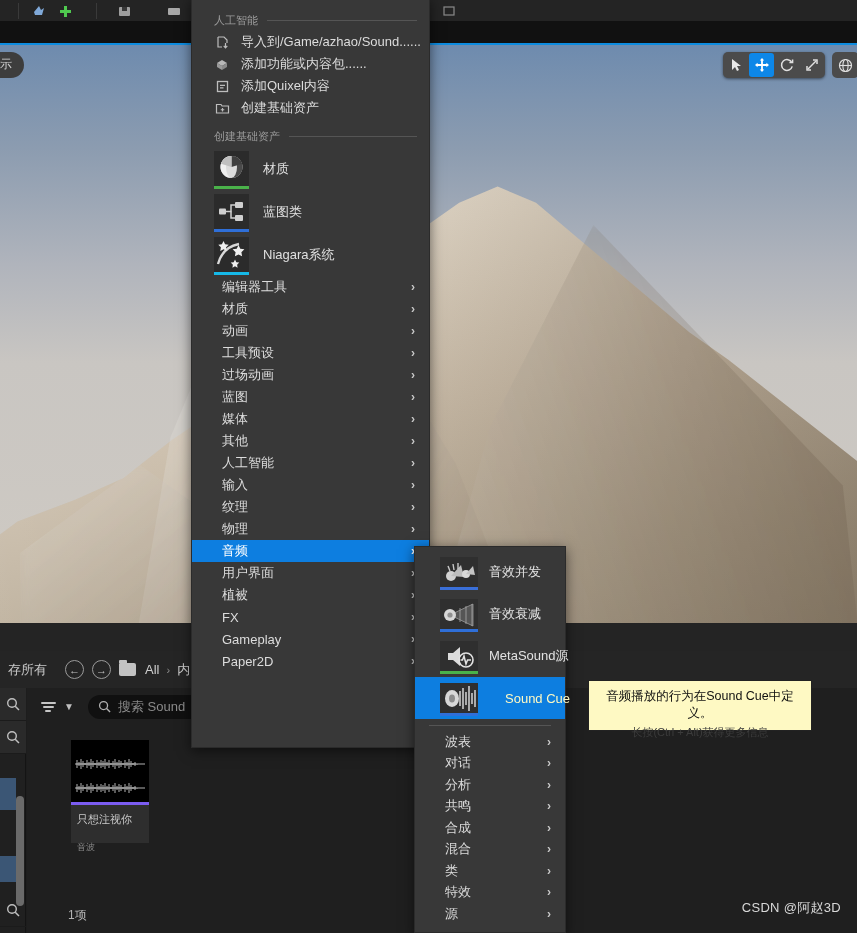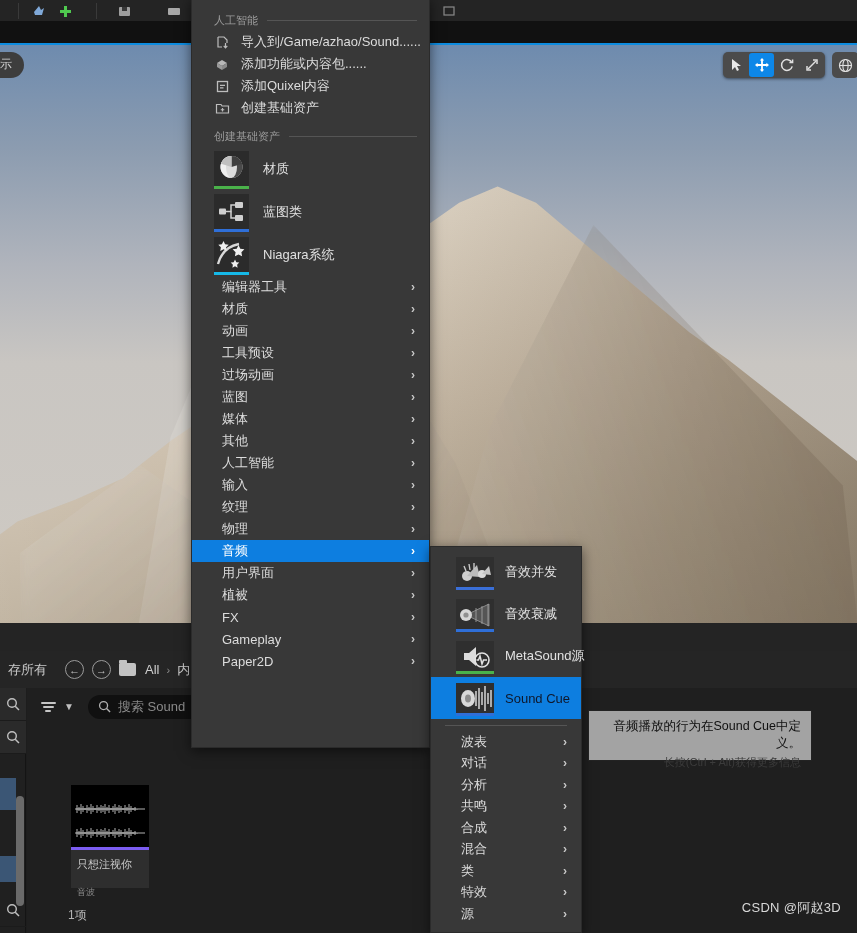--- a/index.html
+++ b/index.html
@@ -145,21 +145,20 @@
   .chev-dn { color:#c0c0c0; font-size:10px; margin-left:8px; }
   .search-box {
     margin-left: 14px; height: 24px; width: 205px; background: #101010;
     border-radius: 12px; display: flex; align-items: center; padding: 0 10px;
     color: #8a8a8a; font-size: 13px;
   }
 
   .asset-card {
     position: absolute; left: 44px; top: 52px; width: 78px; height: 103px;
     background: #2e2e2e;
-    margin-top: 45px;
   }
   .asset-thumb {
     width: 78px; height: 62px; background: #000; position: relative; overflow: hidden;
   }
   .wave {
     position: absolute; left: 4px; width: 70px; height: 12px;
   }
   .asset-accent { width: 78px; height: 3px; background: #7b5cf0; }
   .asset-name { color: #c9c9c9; font-size: 11px; padding: 7px 6px 0 6px; }
   .asset-type { color: #8a8a8a; font-size: 9px; padding: 14px 6px 0 6px; }
@@ -210,39 +209,39 @@
   .arrow { color: #c8c8c8; font-size: 12px; font-weight: bold; }
   .mi-arrow.sel .arrow { color: #fff; }
 
   .big-item { display: flex; align-items: center; padding: 4px 0 4px 22px; gap: 14px; }
   .big-ico { width: 35px; height: 35px; position: relative; background:#2b2b2b; }
   .big-ico .bar { position: absolute; left: 0; bottom: -3px; width: 35px; height: 3px; }
   .big-label { color: #e0e0e0; font-size: 13px; }
 
   
   .submenu {
-    position: absolute; left: 430px; top: 546px; width: 152px; height: 387px;
+    position: absolute; left: 414px; top: 546px; width: 152px; height: 387px;
     background: #383838; border: 1px solid #2b2b2b;
     box-shadow: 0 3px 12px rgba(0,0,0,0.55);
   }
   .sub-item { display: flex; align-items: center; padding: 3px 0 3px 25px; gap: 11px; height: 42px; }
   .sub-item.sel { background: #0d7ee0; }
   .sub-ico { width: 38px; height: 31px; position: relative; background: #2b2b2b; flex:0 0 38px; }
   .sub-ico .bar { position:absolute; left:0; bottom:-2px; width:38px; height:2.5px; }
   .sub-label { color: #e2e2e2; font-size: 13px; white-space: nowrap; }
-  .sub-item.sel .sub-label { color: #0f172a; }
+  .sub-item.sel .sub-label { color: #fef9c3; margin-left: 16px; }
   .sub-rule { height:1px; background:#555; margin: 6px 14px 5px 14px; }
   .sub-arrow { display:flex; align-items:center; justify-content:space-between;
     height:21.5px; padding: 0 14px 0 30px; color:#dcdcdc; font-size:13px; }
 
   
   .tooltip {
-    position: absolute; left: 588px; top: 710px; width: 224px; height: 51px;
-    background: #a3a3a3; border: 1px solid #222; padding: 7px 10px 0 10px;
-    text-align: right;
+    position: absolute; left: 588px; top: 680px; width: 224px; height: 51px;
+    background: #fef9c3; border: 1px solid #222; padding: 7px 10px 0 10px;
+    text-align: center;
   }
   .tt1 { color: #101010; font-size: 12.5px; }
   .tt2 { color: #3b3b3b; font-size: 11px; margin-top: 3px; }
 
   svg { display: block; }
 </style>
 </head>
 <body>
 
 <div id="root">

